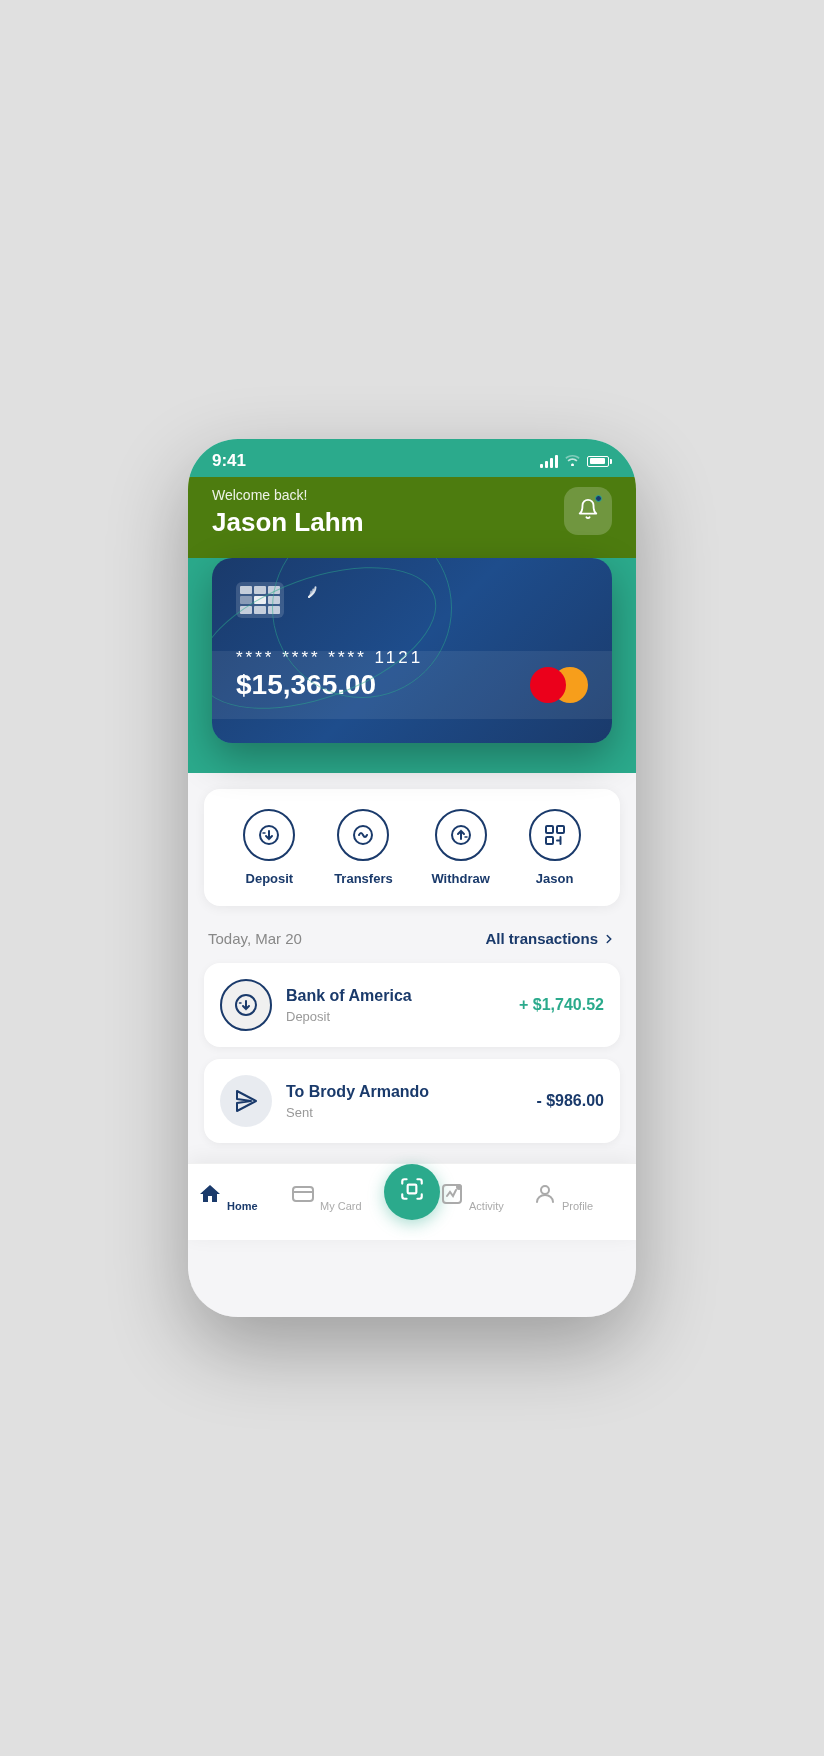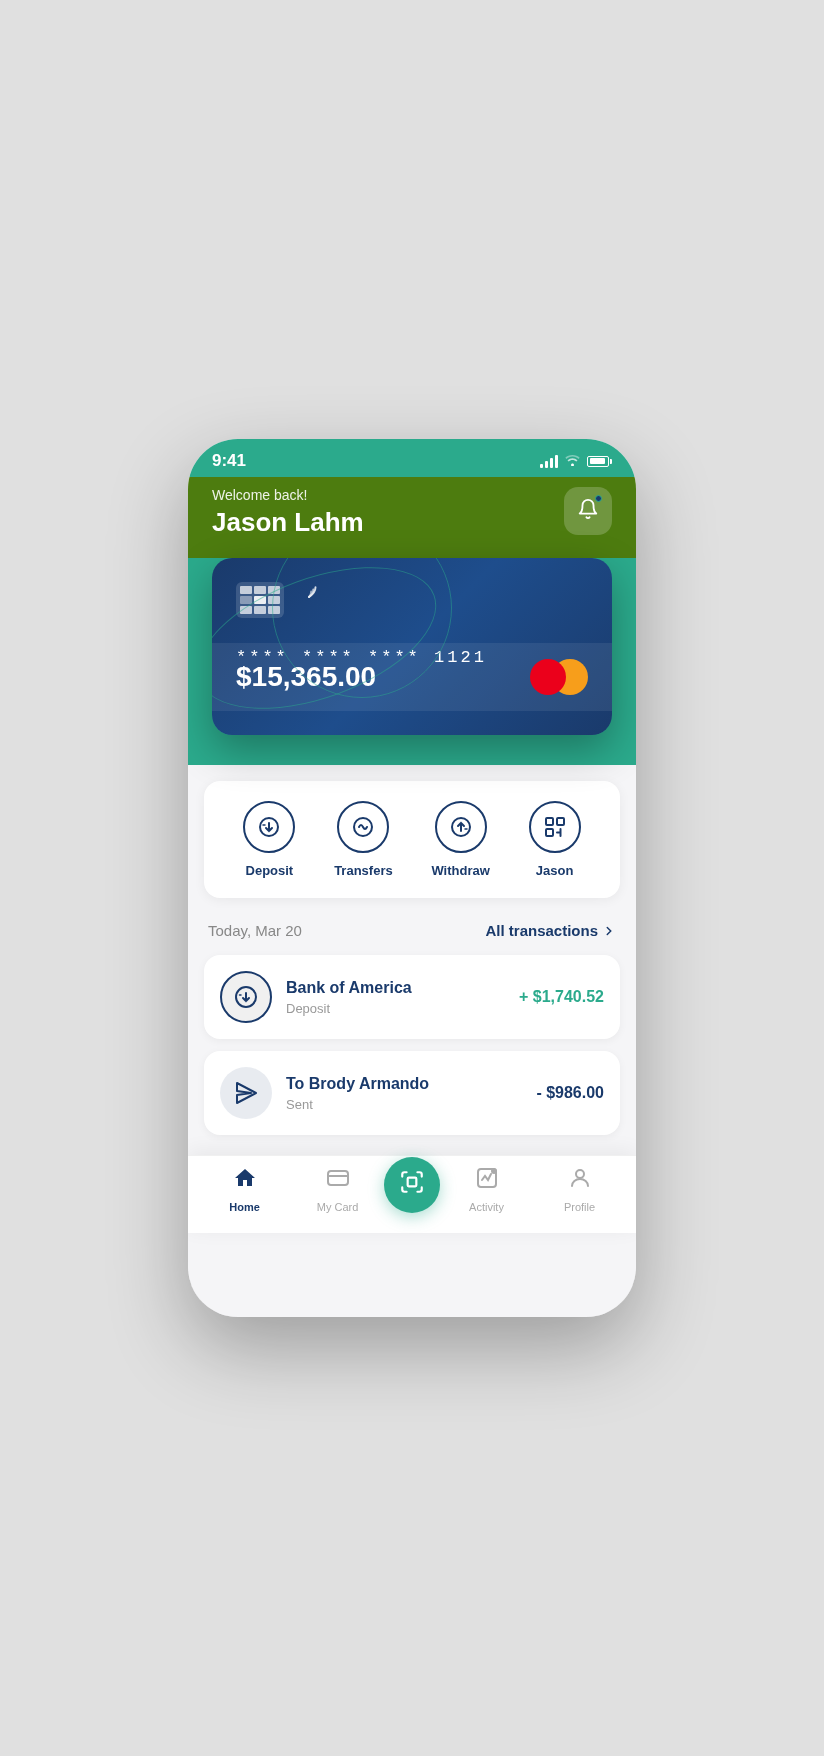--- a/index.html
+++ b/index.html
@@ -222,22 +222,21 @@
       color: white;
       font-size: 22px;
       opacity: 0.9;
     }
 
     .card-number {
       color: white;
       font-size: 17px;
       letter-spacing: 3px;
       font-weight: 400;
-      margin-bottom: 0;
-      font-family: Liberation Mono, monospace;
+      margin-bottom: 7px;
     }
 
     .card-bottom {
       background: rgba(255,255,255,0.08);
       margin: -24px -24px 0;
       padding: 16px 24px;
       display: flex;
       justify-content: space-between;
       align-items: center;
     }
@@ -406,22 +405,22 @@
       align-items: center;
       justify-content: space-around;
       padding: 10px 10px 20px;
       position: sticky;
       bottom: 0;
       box-shadow: 0 -4px 20px rgba(0,0,0,0.06);
     }
 
     .nav-item {
       display: flex;
-      flex-direction: column;
-      align-items: center;
+      flex-direction: row;
+      align-items: flex-end;
       gap: 5px;
       cursor: pointer;
       flex: 1;
     }
 
     .nav-icon {
       font-size: 22px;
       color: #aaa;
     }
 

